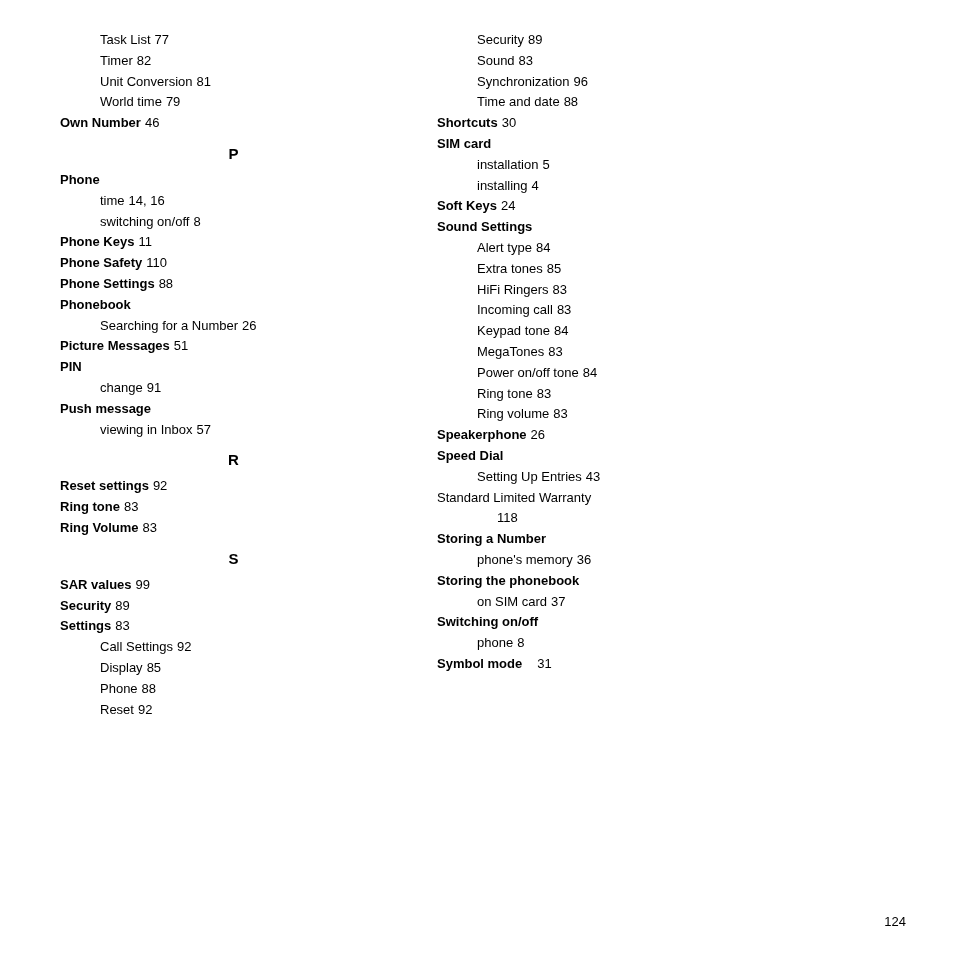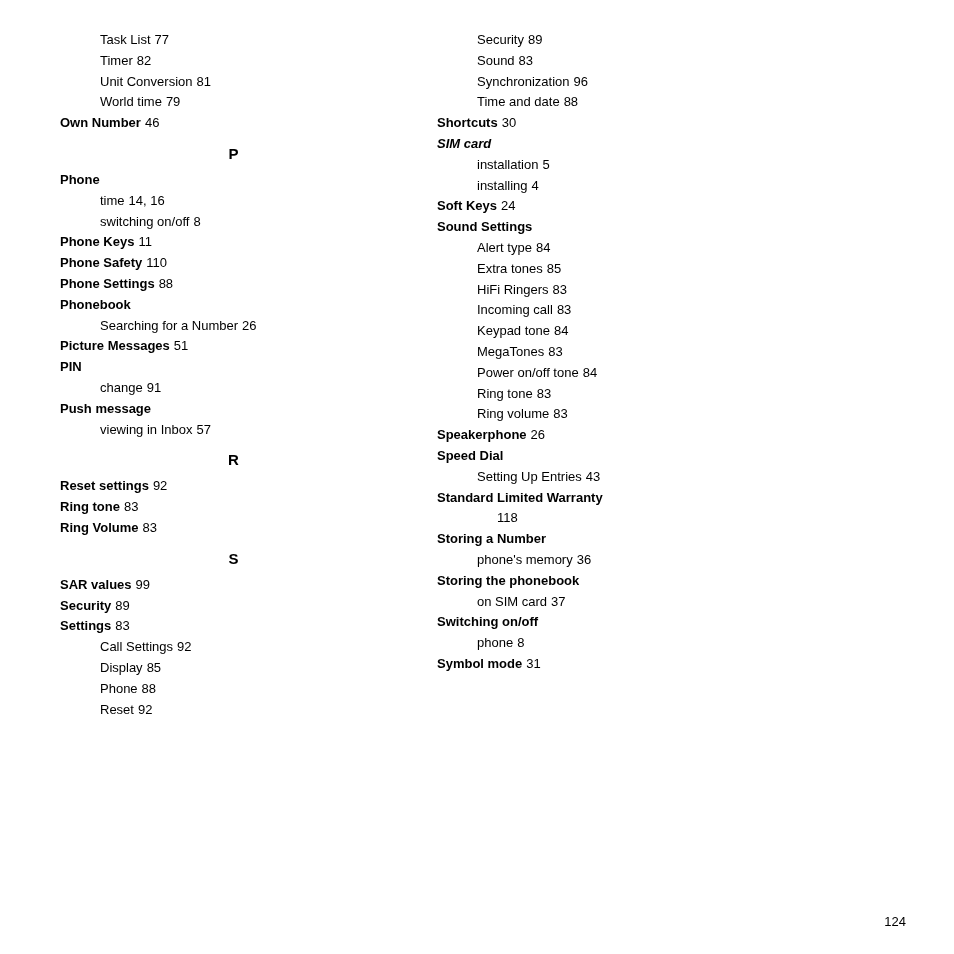--- a/index.html
+++ b/index.html
@@ -89,41 +89,41 @@
       <div class="indent1"><span>Display</span><span style="margin-left: 4px;">85</span></div>
       <div class="indent1"><span>Phone</span><span style="margin-left: 4px;">88</span></div>
       <div class="indent1"><span>Reset</span><span style="margin-left: 4px;">92</span></div>
     </div>
   <div class="column column-right" id="right-col">
       <div class="indent1"><span>Security</span><span style="margin-left: 4px;">89</span></div>
       <div class="indent1"><span>Sound</span><span style="margin-left: 4px;">83</span></div>
       <div class="indent1"><span>Synchronization</span><span style="margin-left: 4px;">96</span></div>
       <div class="indent1"><span>Time and date</span><span style="margin-left: 4px;">88</span></div>
       <div><span style="font-weight: bold;">Shortcuts</span><span style="margin-left: 4px;">30</span></div>
-      <div><span style="font-weight: bold; font-style: italic;">SIM card</span></div>
+      <div><span style="font-weight: bold;">SIM card</span></div>
       <div class="indent1"><span>installation</span><span style="margin-left: 4px;">5</span></div>
       <div class="indent1"><span>installing</span><span style="margin-left: 4px;">4</span></div>
       <div><span style="font-weight: bold;">Soft Keys</span><span style="margin-left: 4px;">24</span></div>
       <div><span style="font-weight: bold;">Sound Settings</span></div>
       <div class="indent1"><span>Alert type</span><span style="margin-left: 4px;">84</span></div>
       <div class="indent1"><span>Extra tones</span><span style="margin-left: 4px;">85</span></div>
       <div class="indent1"><span>HiFi Ringers</span><span style="margin-left: 4px;">83</span></div>
       <div class="indent1"><span>Incoming call</span><span style="margin-left: 4px;">83</span></div>
       <div class="indent1"><span>Keypad tone</span><span style="margin-left: 4px;">84</span></div>
       <div class="indent1"><span>MegaTones</span><span style="margin-left: 4px;">83</span></div>
       <div class="indent1"><span>Power on/off tone</span><span style="margin-left: 4px;">84</span></div>
       <div class="indent1"><span>Ring tone</span><span style="margin-left: 4px;">83</span></div>
       <div class="indent1"><span>Ring volume</span><span style="margin-left: 4px;">83</span></div>
       <div><span style="font-weight: bold;">Speakerphone</span><span style="margin-left: 4px;">26</span></div>
       <div><span style="font-weight: bold;">Speed Dial</span></div>
       <div class="indent1"><span>Setting Up Entries</span><span style="margin-left: 4px;">43</span></div>
-      <div><span style="font-weight: bold;">Standard Limited Warranty</span></div>
+      <div><span style="font-weight: normal;">Standard Limited Warranty</span></div>
       <div class="indent2"><span>118</span></div>
       <div><span style="font-weight: bold;">Storing a Number</span></div>
       <div class="indent1"><span>phone's memory</span><span style="margin-left: 4px;">36</span></div>
       <div><span style="font-weight: bold;">Storing the phonebook</span></div>
       <div class="indent1"><span>on SIM card</span><span style="margin-left: 4px;">37</span></div>
       <div><span style="font-weight: bold;">Switching on/off</span></div>
       <div class="indent1"><span>phone</span><span style="margin-left: 4px;">8</span></div>
-      <div><span style="font-weight: bold;">Symbol mode</span><span style="margin-left: 4px;">31</span></div>
+      <div><span style="font-weight: bold;">Symbol mode</span><span style="margin-left: 15px;">31</span></div>
     </div>
 </div>
 <div class="page-number">124</div>
 
 </body></html>

